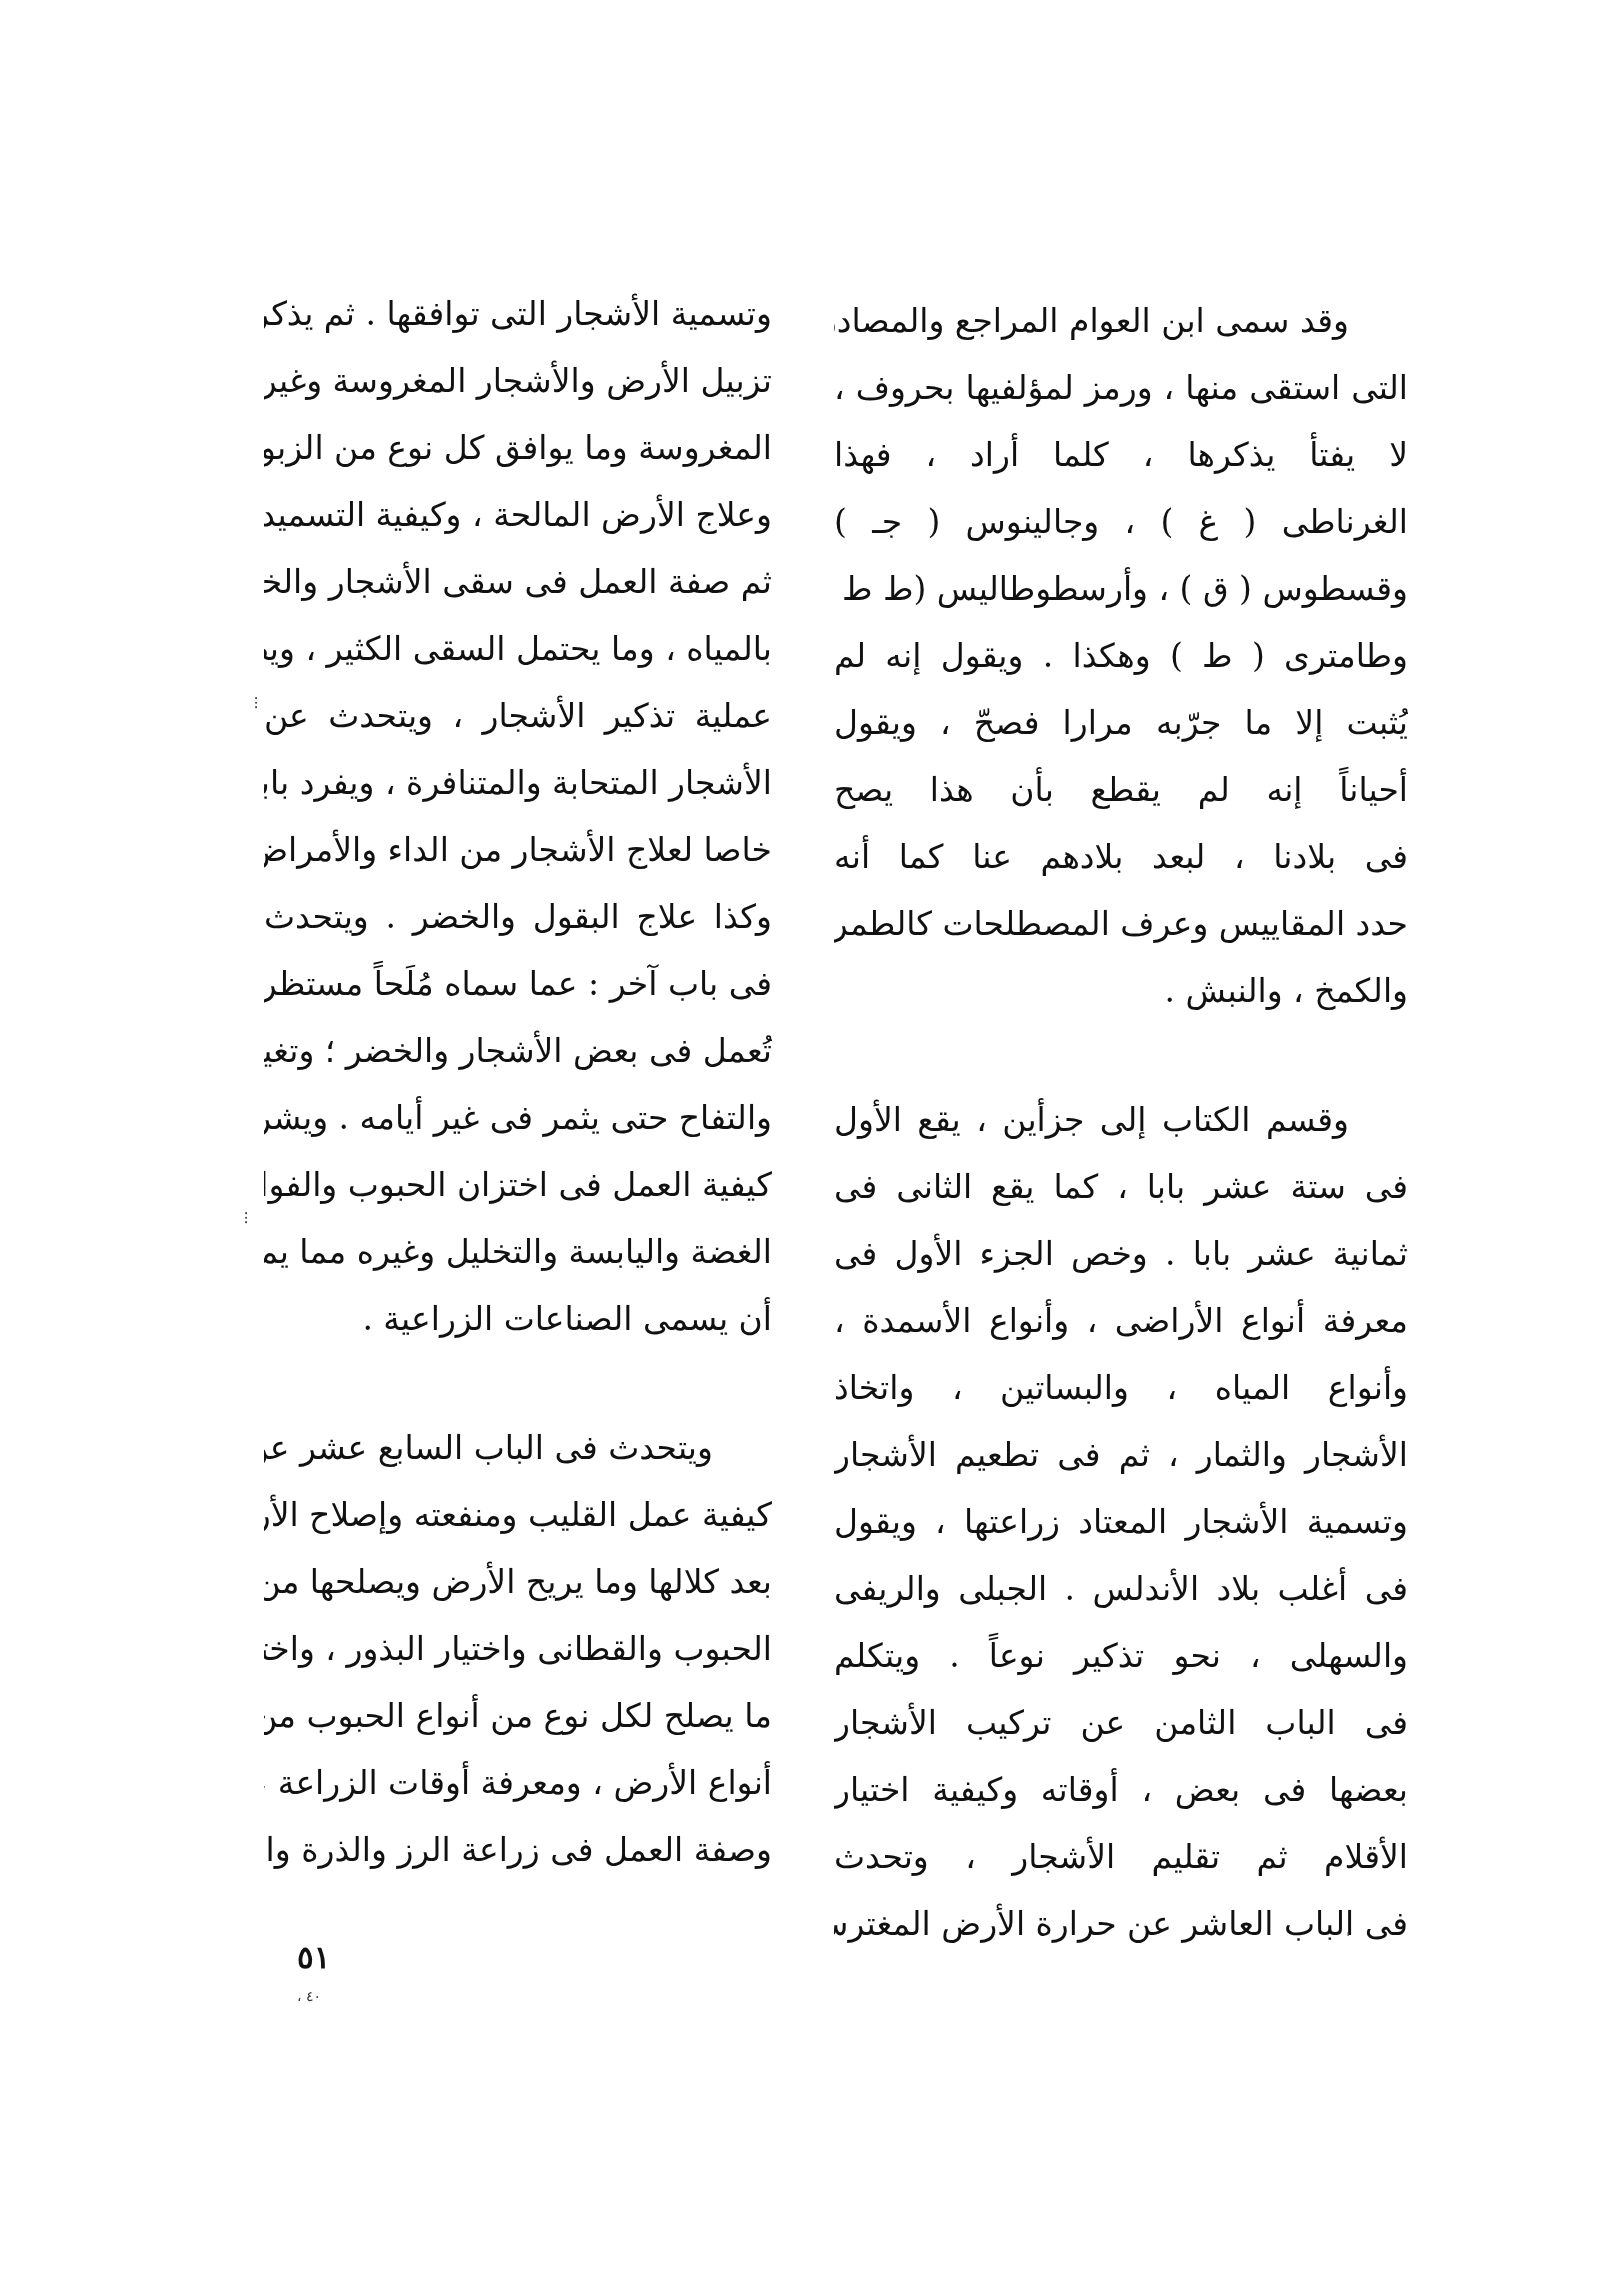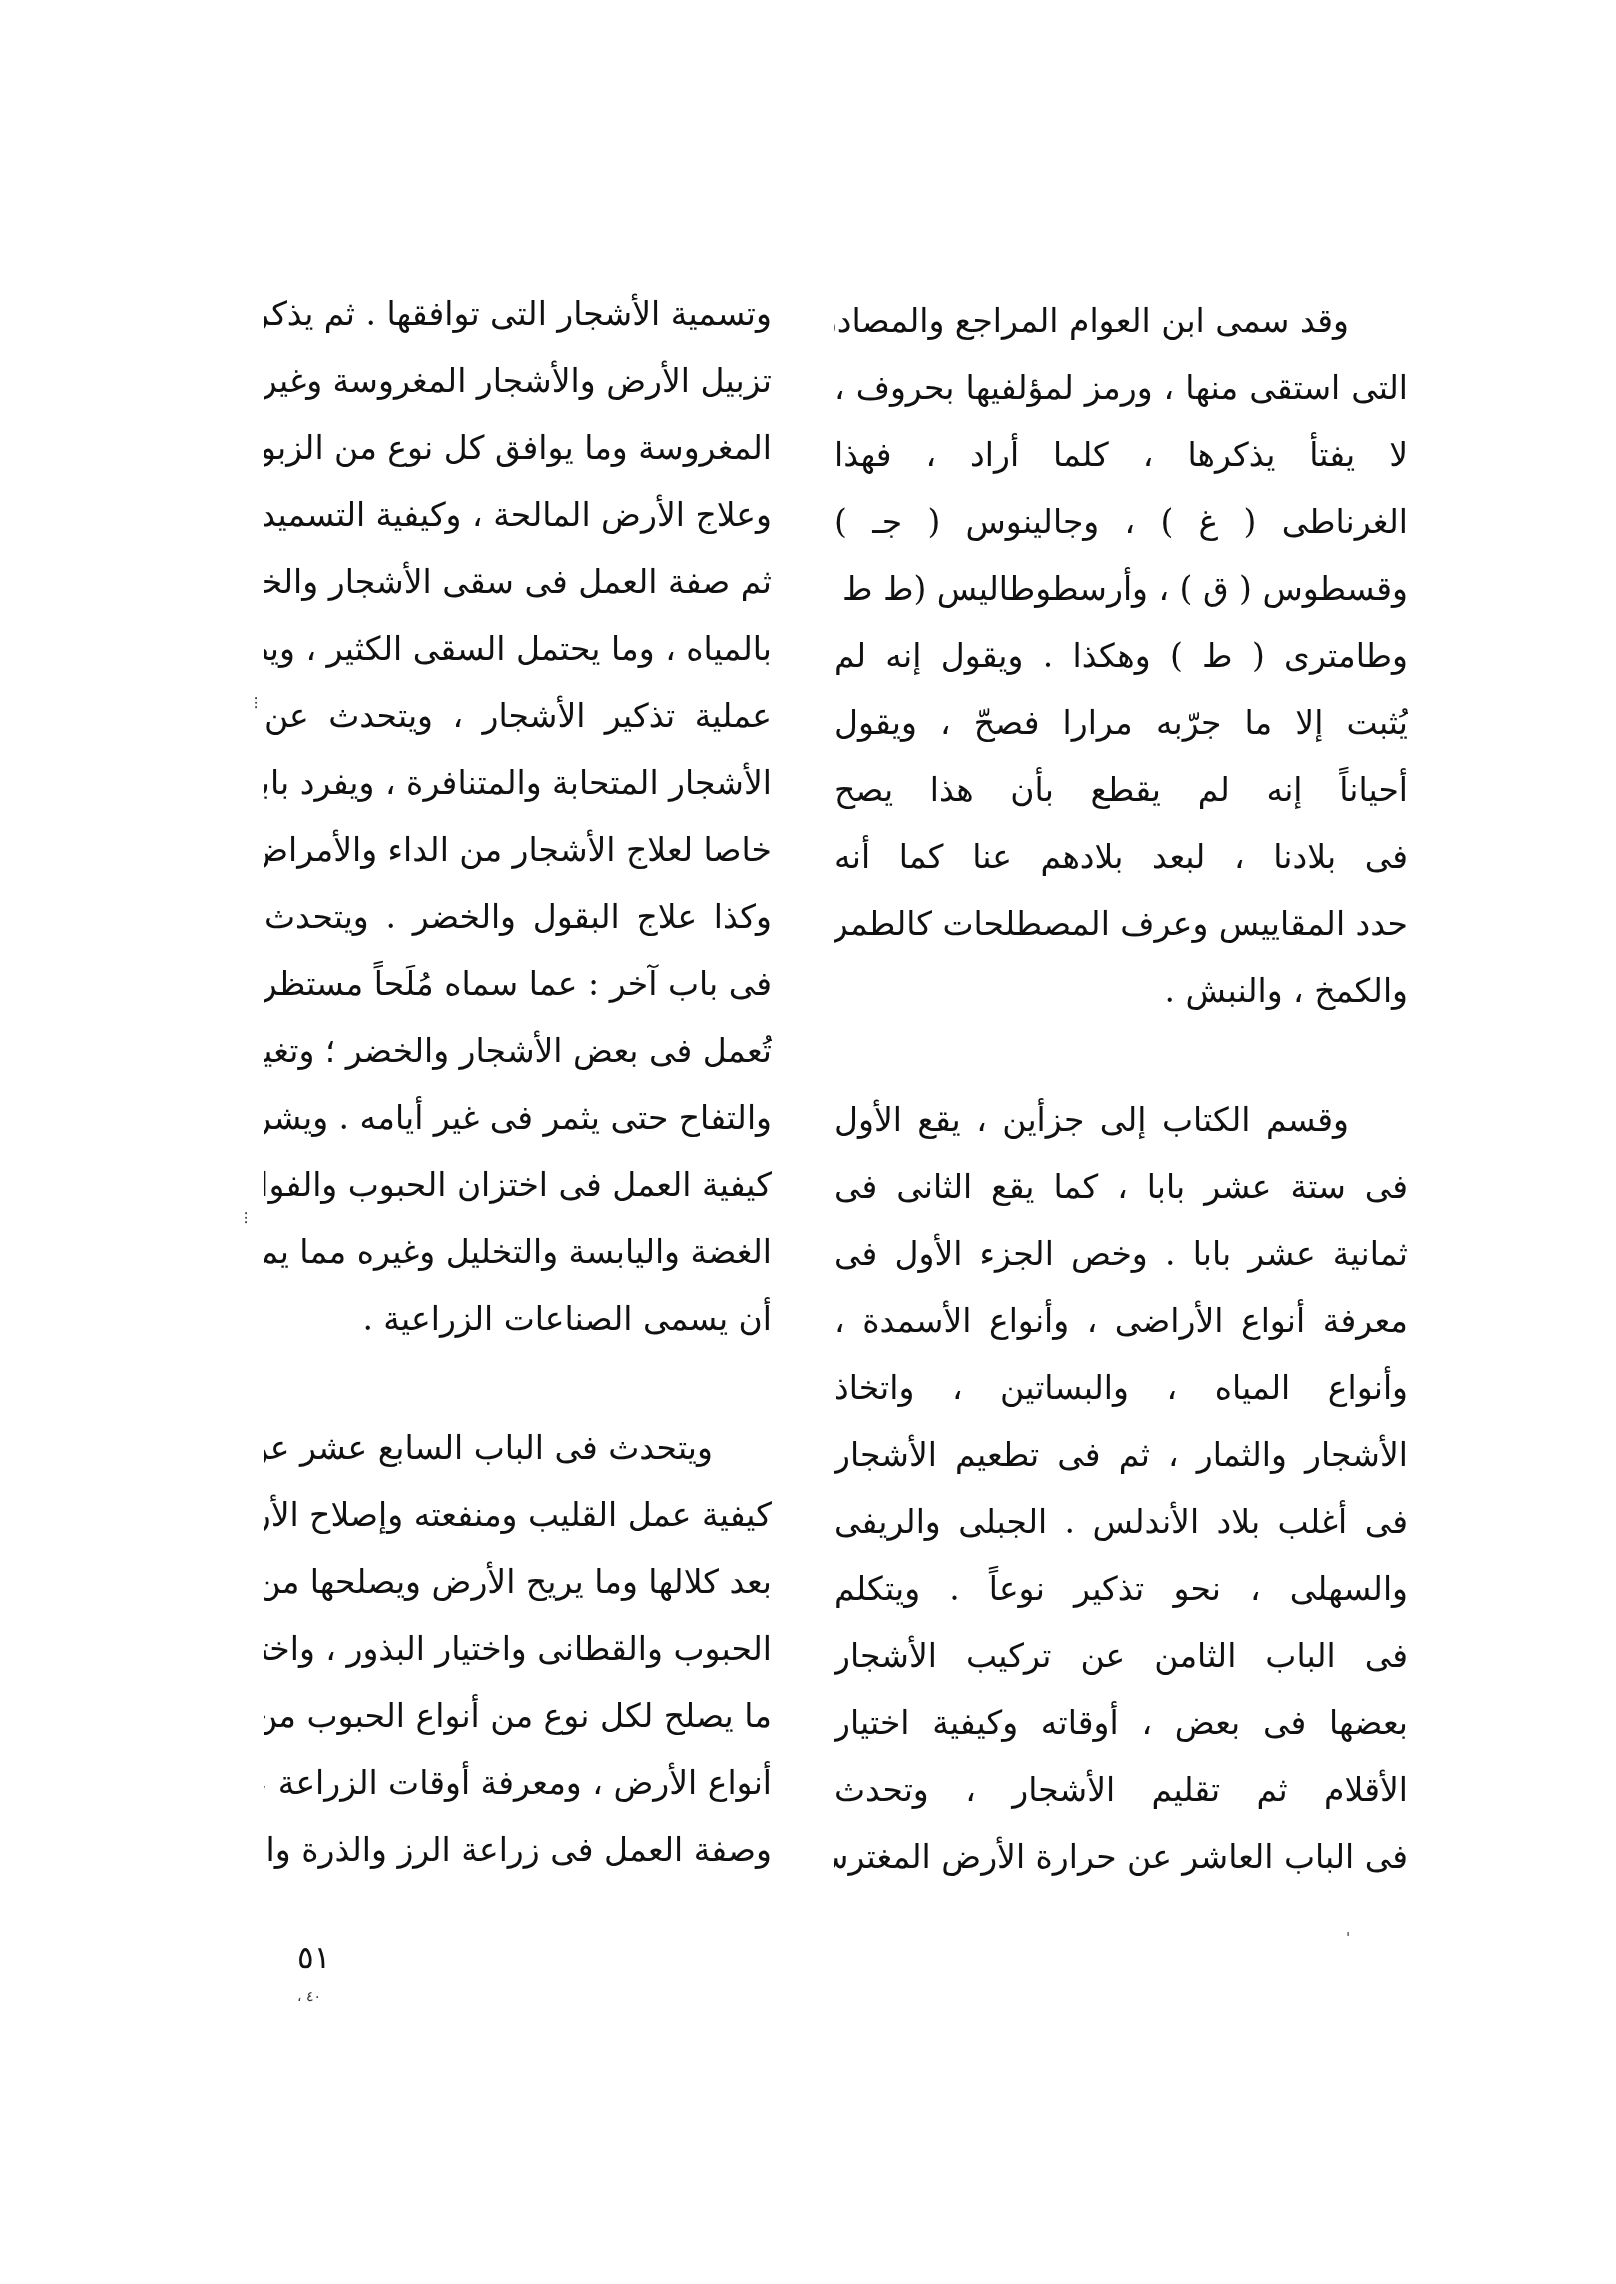--- a/index.html
+++ b/index.html
@@ -25,21 +25,21 @@
     white-space: nowrap;
     overflow: hidden;
     text-align: justify;
     text-align-last: justify;
   }
   .line.indent { padding-right: 59px; }
   .line.last { text-align-last: right; }
   .para-gap { height: 62px; }
   .page-number {
     position: absolute; left: 297px; top: 1939px;
-    font-size: 31px; font-weight: normal; direction: rtl;
+    font-size: 31px; font-weight: bold; direction: rtl;
   }
   .sub-number {
     position: absolute; left: 297px; top: 1988px;
     font-size: 14px; direction: rtl; color: #333;
   }
   .margin-mark {
     position: absolute; font-size: 15.6px; color: #444;
   }
 </style>
 </head>
@@ -62,20 +62,21 @@
         <span class="line last">والكمخ ، والنبش .</span>
       </div>
     <div class="para-gap"></div>
     <div id="rc-p1">
         <span class="line indent">وقسم الكتاب إلى جزأين ، يقع الأول</span>
         <span class="line">فى ستة عشر بابا ، كما يقع الثانى فى</span>
         <span class="line">ثمانية عشر بابا . وخص الجزء الأول فى</span>
         <span class="line">معرفة أنواع الأراضى ، وأنواع الأسمدة ،</span>
         <span class="line">وأنواع المياه ، والبساتين ، واتخاذ</span>
         <span class="line">الأشجار والثمار ، ثم فى تطعيم الأشجار</span>
+        <span class="line">وتسمية الأشجار المعتاد زراعتها ، ويقول</span>
         <span class="line">فى أغلب بلاد الأندلس . الجبلى والريفى</span>
         <span class="line">والسهلى ، نحو تذكير نوعاً . ويتكلم</span>
         <span class="line">فى الباب الثامن عن تركيب الأشجار</span>
         <span class="line">بعضها فى بعض ، أوقاته وكيفية اختيار</span>
         <span class="line">الأقلام ثم تقليم الأشجار ، وتحدث</span>
         <span class="line">فى الباب العاشر عن حرارة الأرض المغترسة</span>
       </div>
   </div>
 
   <div class="column col-left">

